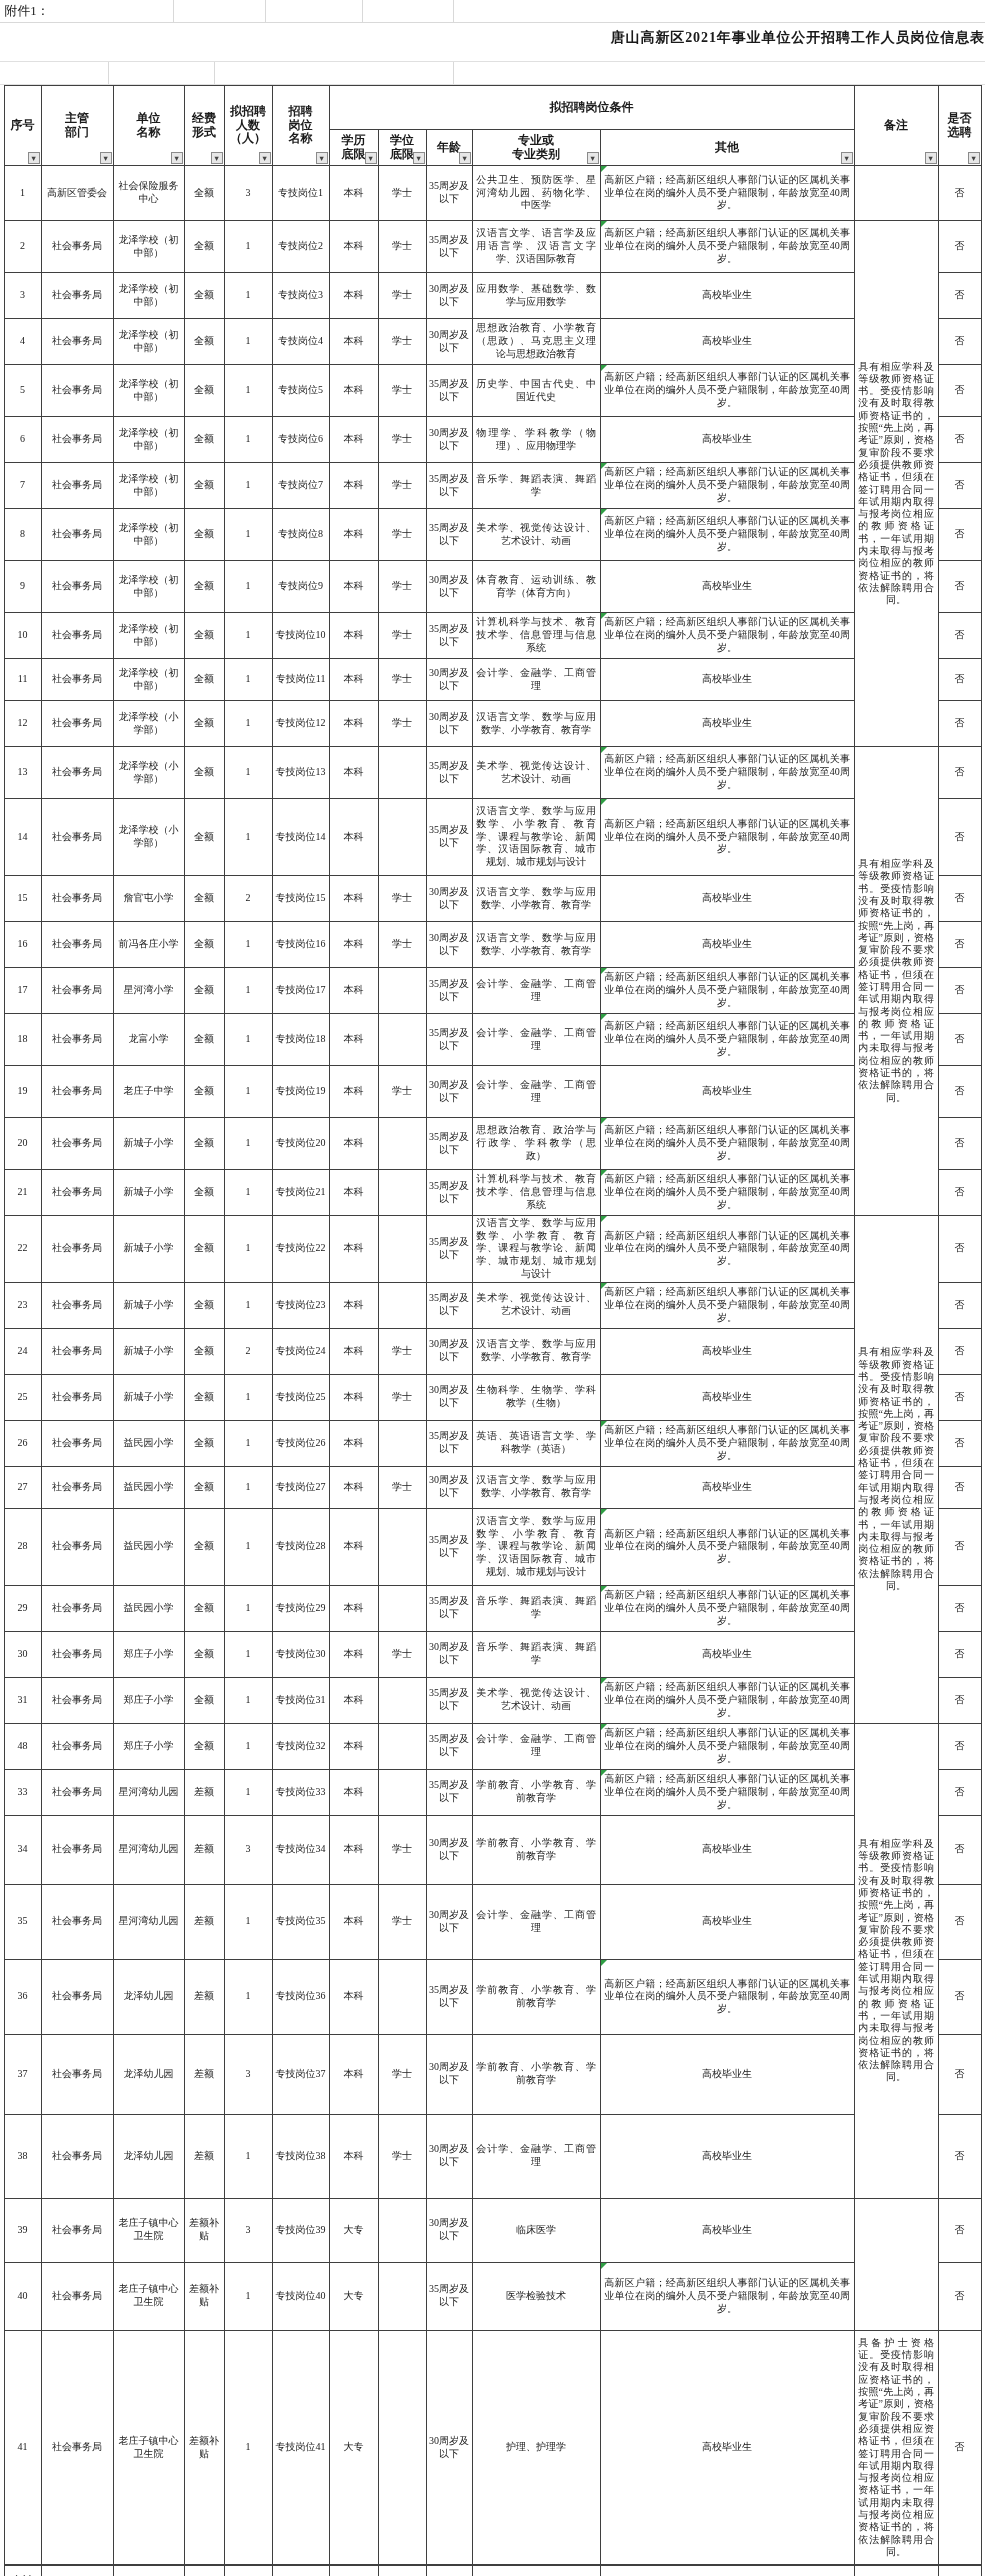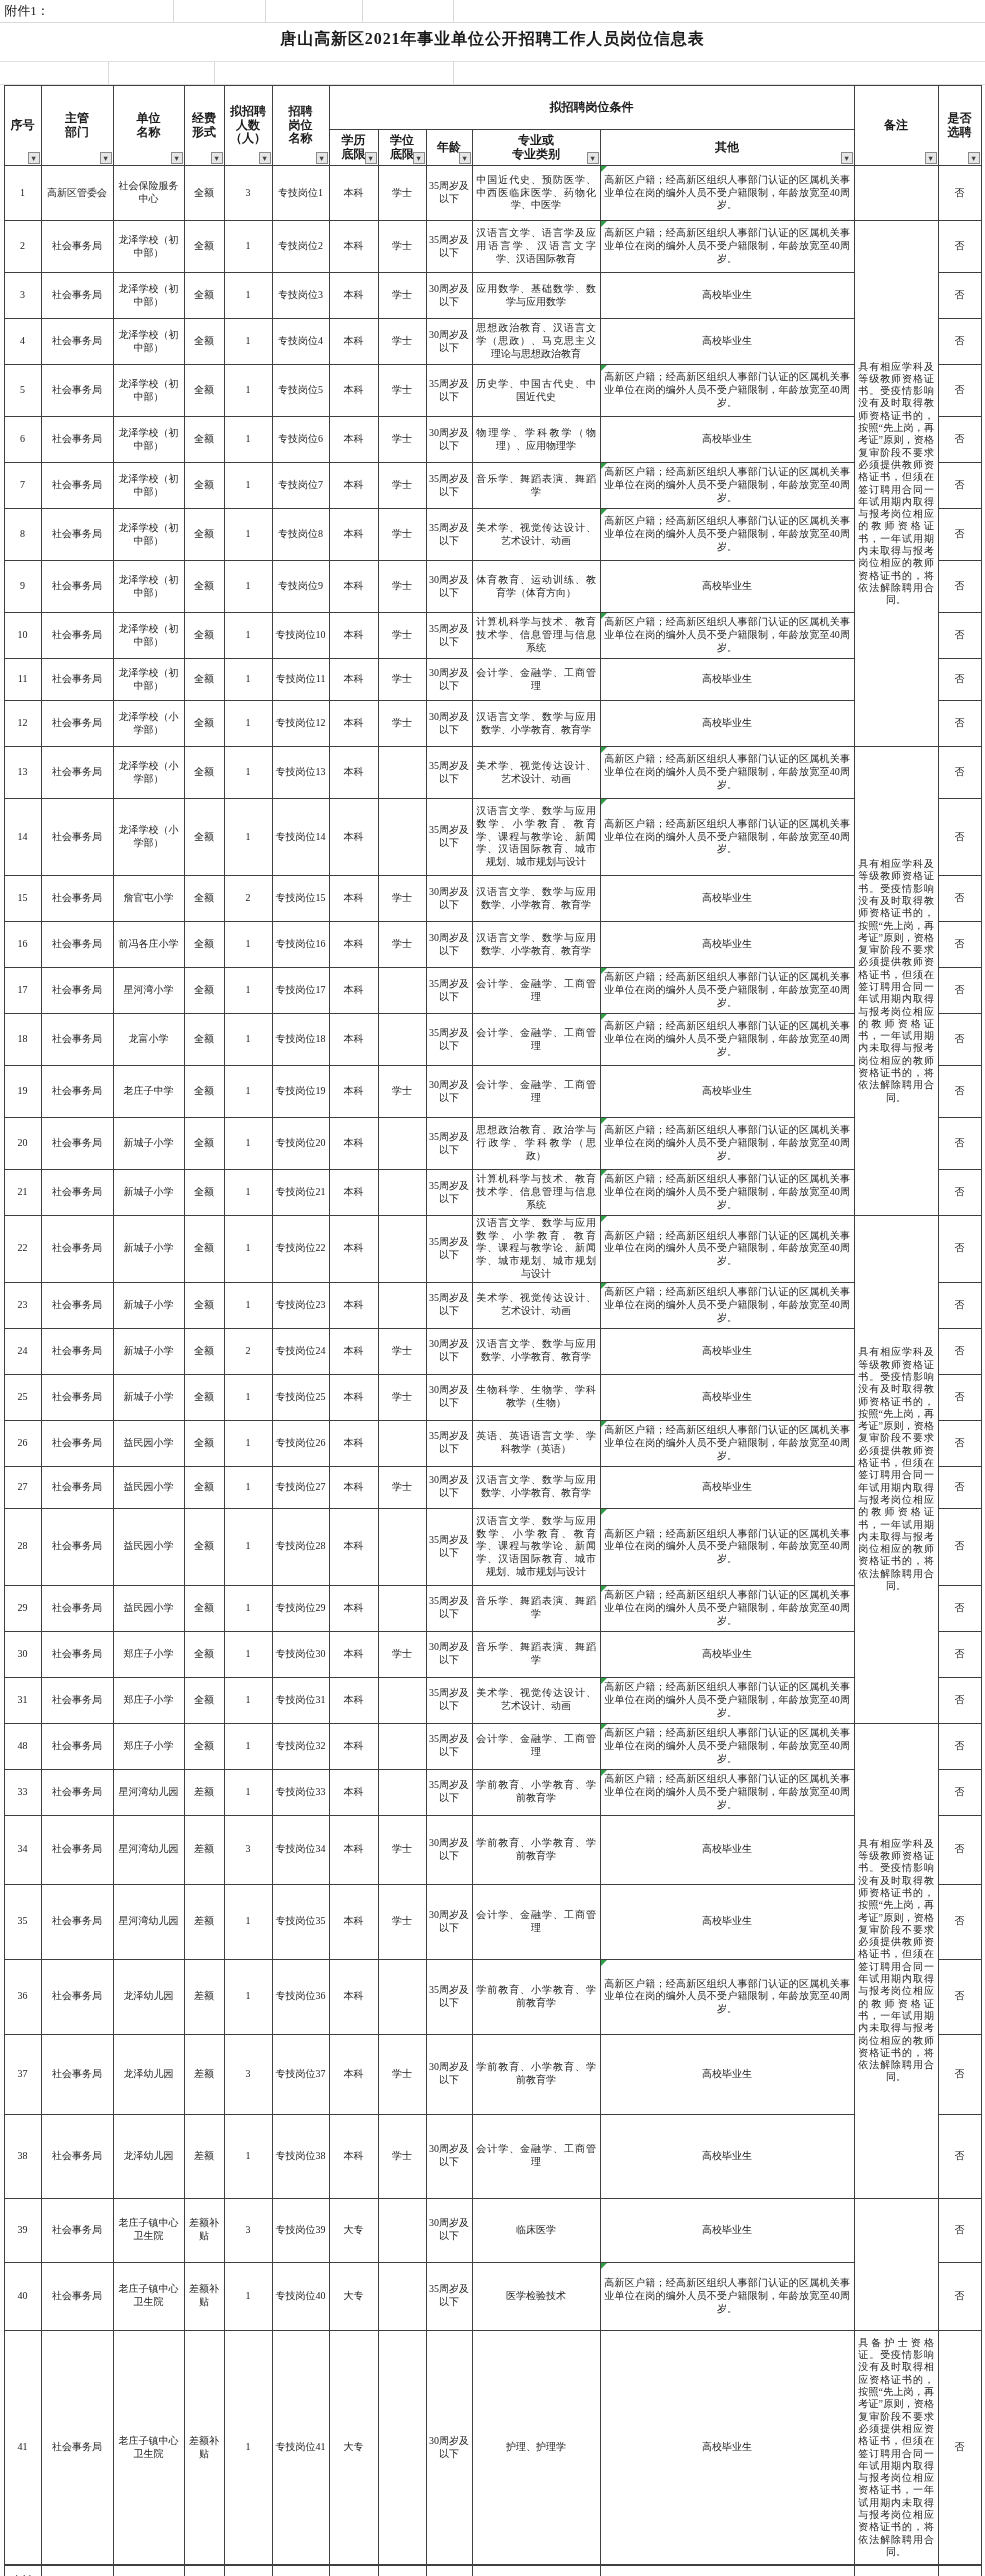--- a/index.html
+++ b/index.html
@@ -4,21 +4,21 @@
 <style>
   html,body{margin:0;padding:0;background:#ffffff;}
   body{width:985px;font-family:"Liberation Serif",serif;color:#1a1a1a;}
   .sheet{position:relative;width:985px;min-height:2576px;background:#fff;}
 
   
   .strip-a{position:relative;height:22px;border-bottom:0.9px solid #d9d9d9;font-size:12.8px;}
   .strip-a .att{position:absolute;left:4.6px;top:2.7px;}
   .vline{position:absolute;top:0;bottom:0;width:0.9px;background:#d9d9d9;}
   .title-row{position:relative;height:38px;}
-  .title{width:100%;text-align:center;font-size:16px;font-weight:bold;letter-spacing:0.9px;padding-top:5.5px;}
+  .title{width:100%;text-align:right;font-size:14px;font-weight:bold;letter-spacing:0.9px;padding-top:5.5px;}
   .strip-b{position:relative;height:22px;border-top:0.9px solid #e0e0e0;border-bottom:0.9px solid #e0e0e0;}
 
   table{border-collapse:collapse;table-layout:fixed;width:976px;margin-left:3.6px;}
   td,th{border:0.9px solid #3f3f3f;text-align:center;vertical-align:middle;
         font-size:10px;line-height:12.8px;padding:0.9px 1.8px;overflow:hidden;position:relative;
         word-break:break-all;}
   th{font-size:12px;line-height:13.7px;font-weight:bold;white-space:pre-line;background:#fff;}
   .major,.other{text-align:justify;text-align-last:center;padding:0.9px 3.6px;}
   .remark-cell{font-size:10px;line-height:12.3px;text-align:justify;text-align-last:center;padding:1.8px 3.6px;}
   .filter{position:absolute;right:0.9px;bottom:0.9px;width:12px;height:12px;background:#e7e7e7;
@@ -101,21 +101,21 @@
         <tr style="height: 55px;">
           <td>1</td>
           <td>高新区管委会</td>
           <td>社会保险服务中心</td>
           <td>全额</td>
           <td>3</td>
           <td>专技岗位1</td>
           <td>本科</td>
           <td>学士</td>
           <td>35周岁及以下</td>
-          <td class="major">中国近代史、预防医学、中西医临床医学、药物化学、中医学</td>
+          <td class="major">公共卫生、预防医学、星河湾幼儿园、药物化学、中医学</td>
           <td class="other">高新区户籍；经高新区组织人事部门认证的区属机关事业单位在岗的编外人员不受户籍限制，年龄放宽至40周岁。<span class="tri"></span></td>
           <td class="remark-cell" rowspan="1"></td>
           <td>否</td>
         </tr>
         <tr style="height: 52px;">
           <td>2</td>
           <td>社会事务局</td>
           <td>龙泽学校（初中部）</td>
           <td>全额</td>
           <td>1</td>
@@ -145,21 +145,21 @@
         <tr style="height: 46px;">
           <td>4</td>
           <td>社会事务局</td>
           <td>龙泽学校（初中部）</td>
           <td>全额</td>
           <td>1</td>
           <td>专技岗位4</td>
           <td>本科</td>
           <td>学士</td>
           <td>30周岁及以下</td>
-          <td class="major">思想政治教育、汉语言文学（思政）、马克思主义理论与思想政治教育</td>
+          <td class="major">思想政治教育、小学教育（思政）、马克思主义理论与思想政治教育</td>
           <td class="other">高校毕业生</td>
           <td>否</td>
         </tr>
         <tr style="height: 52px;">
           <td>5</td>
           <td>社会事务局</td>
           <td>龙泽学校（初中部）</td>
           <td>全额</td>
           <td>1</td>
           <td>专技岗位5</td>

